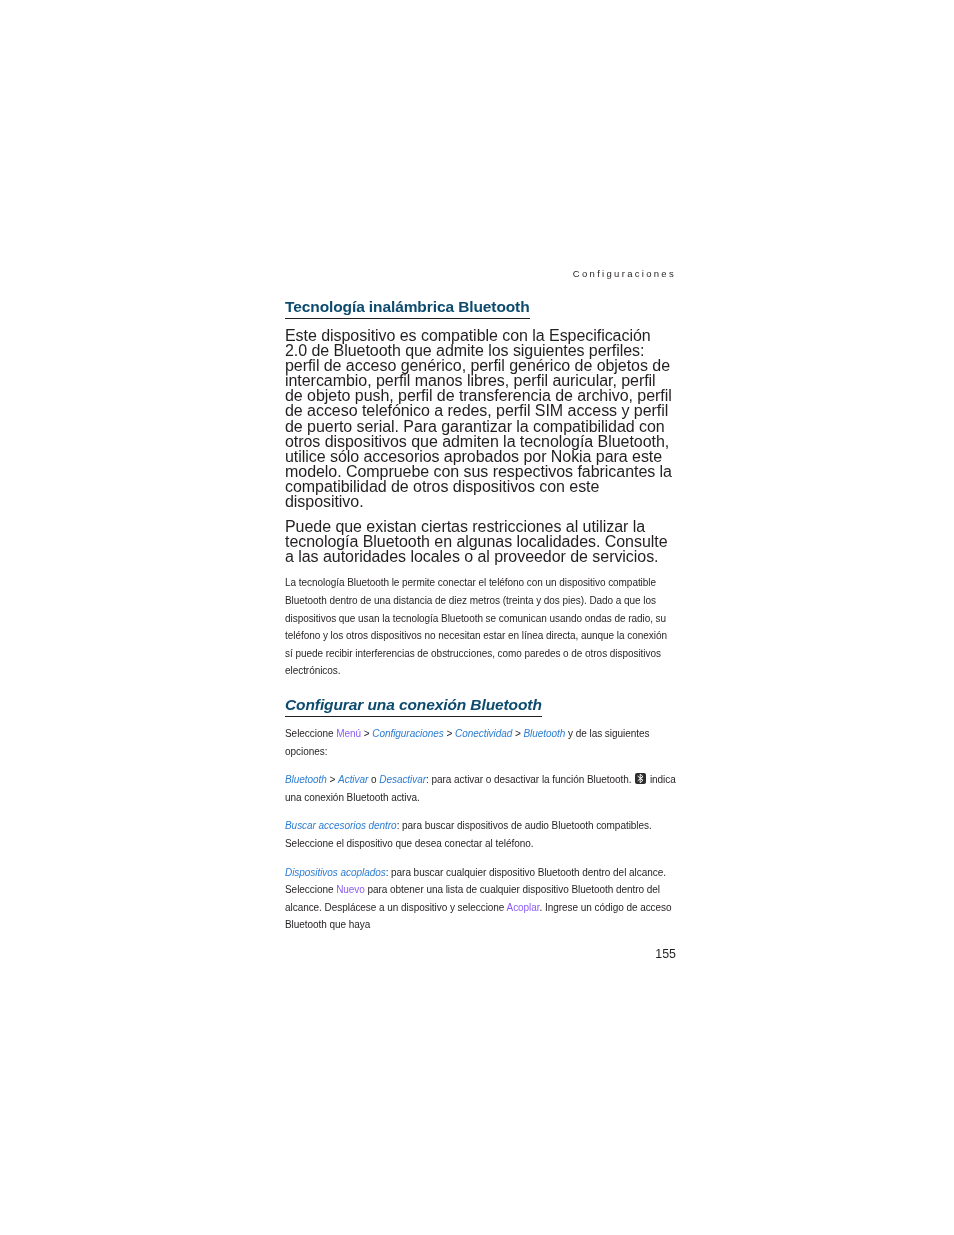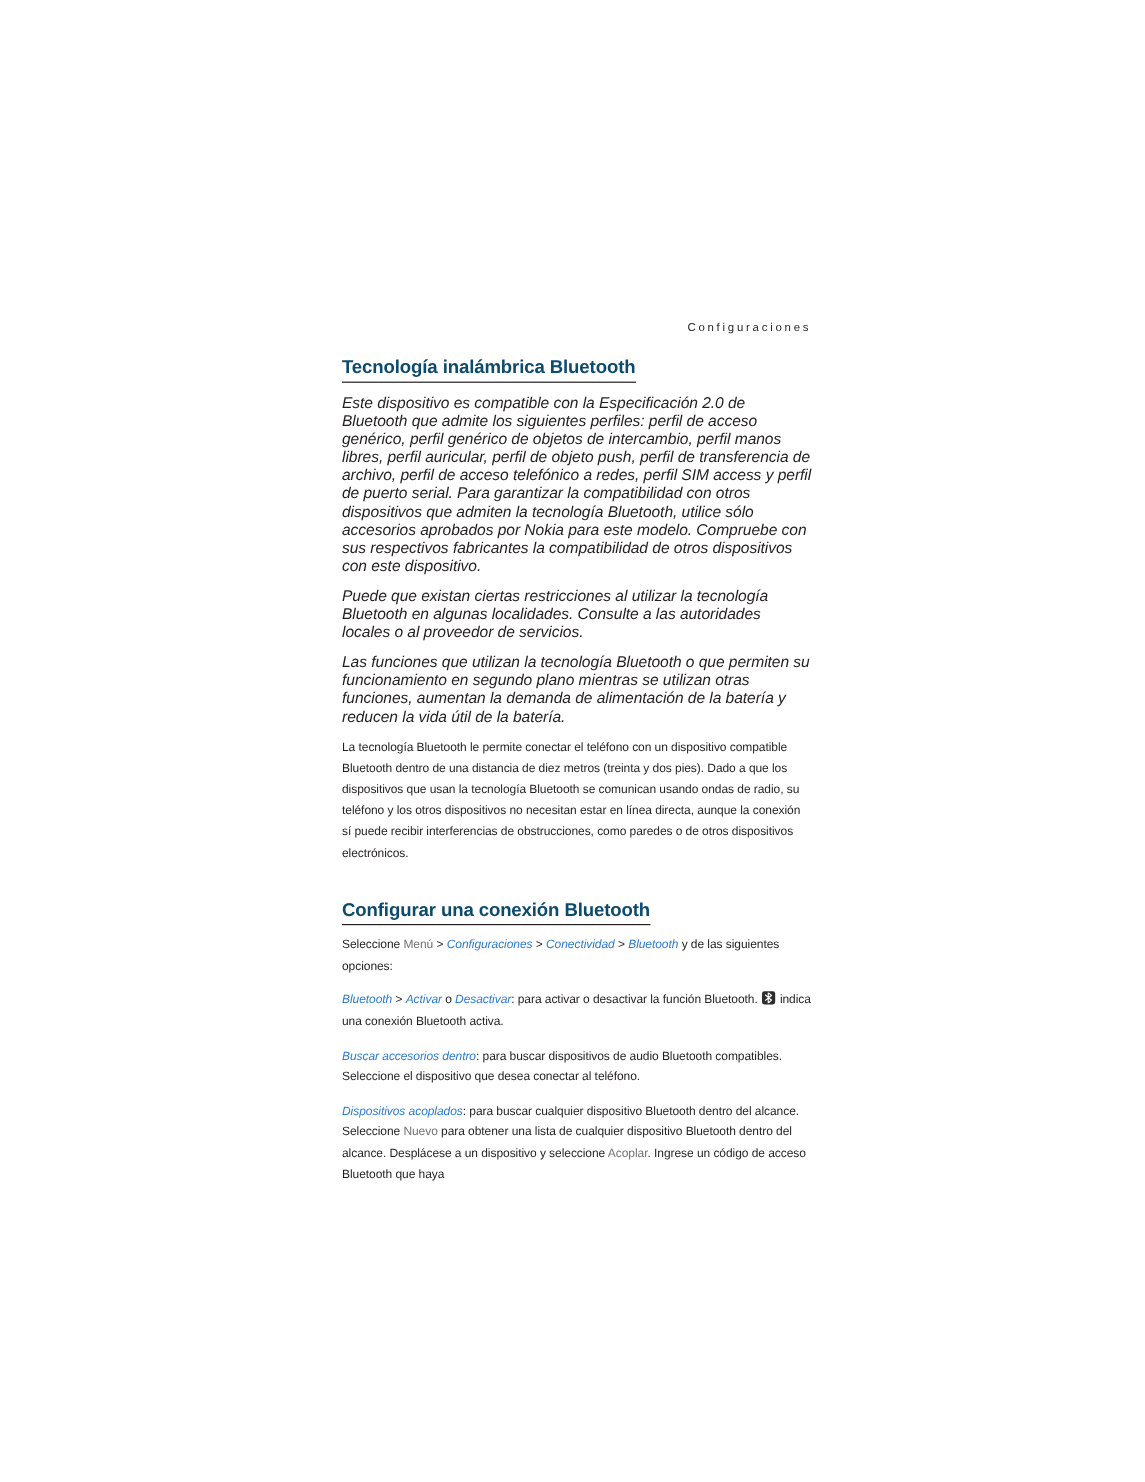--- a/index.html
+++ b/index.html
@@ -52,48 +52,48 @@
     margin: 0 0 9px 0;
     line-height: 19px;
     letter-spacing: -0.1px;
   }
   h2.section-heading .ul {
     display: inline-block;
     border-bottom: 1.4px solid #231f20;
     padding-bottom: 2px;
   }
   h2.section-heading.second {
-    margin-top: 29px;
+    margin-top: 15px;
     margin-bottom: 8px;
+    font-style: italic;
   }
 
   
   p {
     margin: 0 0 10px 0;
   }
   p.small {
-    font-size: 13px;
+    font-size: 16px;
     line-height: 15.1px;
     letter-spacing: -0.05px;
-    font-style: italic;
   }
   p.large {
     font-size: 10px;
     line-height: 17.6px;
     letter-spacing: -0.05px;
     margin-bottom: 11px;
   }
 
   
   .term {
     color: #2c7cd0;
     font-style: italic;
   }
   .cmd {
-    color: #737373;
+    color: #8b5cf6;
     font-style: normal;
   }
   .sep {
     color: #231f20;
   }
 
   
   .bt-glyph {
     display: inline-block;
     width: 11px;
@@ -132,35 +132,35 @@
     <div class="running-header">Configuraciones</div>
 
     <h2 class="section-heading">
       <span class="ul">Tecnología inalámbrica Bluetooth</span>
     </h2>
 
     <p class="small">Este dispositivo es compatible con la Especificación 2.0 de Bluetooth que admite los siguientes perfiles: perfil de acceso genérico, perfil genérico de objetos de intercambio, perfil manos libres, perfil auricular, perfil de objeto push, perfil de transferencia de archivo, perfil de acceso telefónico a redes, perfil SIM access y perfil de puerto serial. Para garantizar la compatibilidad con otros dispositivos que admiten la tecnología Bluetooth, utilice sólo accesorios aprobados por Nokia para este modelo. Compruebe con sus respectivos fabricantes la compatibilidad de otros dispositivos con este dispositivo.</p>
 
     <p class="small">Puede que existan ciertas restricciones al utilizar la tecnología Bluetooth en algunas localidades. Consulte a las autoridades locales o al proveedor de servicios.</p>
 
-    <p class="small">Las funciones que utilizan la tecnología Bluetooth o que permiten su funcionamiento en segundo plano mientras se utilizan otras funciones, aumentan la demanda de alimentación de la batería y reducen la vida útil de la batería.</p>
 
     <p class="large">La tecnología Bluetooth le permite conectar el teléfono con un dispositivo compatible Bluetooth dentro de una distancia de diez metros (treinta y dos pies). Dado a que los dispositivos que usan la tecnología Bluetooth se comunican usando ondas de radio, su teléfono y los otros dispositivos no necesitan estar en línea directa, aunque la conexión sí puede recibir interferencias de obstrucciones, como paredes o de otros dispositivos electrónicos.</p>
 
     <h2 class="section-heading second">
       <span class="ul">Configurar una conexión Bluetooth</span>
     </h2>
 
     <p class="large"><span>Seleccione </span><span class="cmd">Menú</span><span class="sep"> &gt; </span><span class="term">Configuraciones</span><span class="sep"> &gt; </span><span class="term">Conectividad</span><span class="sep"> &gt; </span><span class="term">Bluetooth</span><span> y de las siguientes opciones:</span></p>
 
     <p class="large"><span class="term">Bluetooth</span><span class="sep"> &gt; </span><span class="term">Activar</span><span class="sep"> o </span><span class="term">Desactivar</span><span>: para activar o desactivar la función Bluetooth. </span><span class="bt-glyph"><svg width="7" height="9" viewBox="0 0 7 9" xmlns="http://www.w3.org/2000/svg">
             <path d="M3.2 0.2 L5.9 2.6 L3.2 4.5 L3.2 0.2 Z M3.2 4.5 L5.9 6.4 L3.2 8.8 L3.2 4.5 Z M0.6 2.0 L5.9 6.4 M0.6 6.9 L5.9 2.6" stroke="#ffffff" stroke-width="0.95" fill="none" stroke-linejoin="round"></path>
           </svg></span><span> indica una conexión Bluetooth activa.</span></p>
 
     <p class="large"><span class="term">Buscar accesorios dentro</span><span>: para buscar dispositivos de audio Bluetooth compatibles. Seleccione el dispositivo que desea conectar al teléfono.</span></p>
 
 
     <p class="large"><span class="term">Dispositivos acoplados</span><span>: para buscar cualquier dispositivo Bluetooth dentro del alcance. Seleccione </span><span class="cmd">Nuevo</span><span> para obtener una lista de cualquier dispositivo Bluetooth dentro del alcance. Desplácese a un dispositivo y seleccione </span><span class="cmd">Acoplar</span><span>. Ingrese un código de acceso Bluetooth que haya</span></p>
 
   </div>
 
+  <div class="folio">155</div>
 
 </div>
 
 </body></html>

